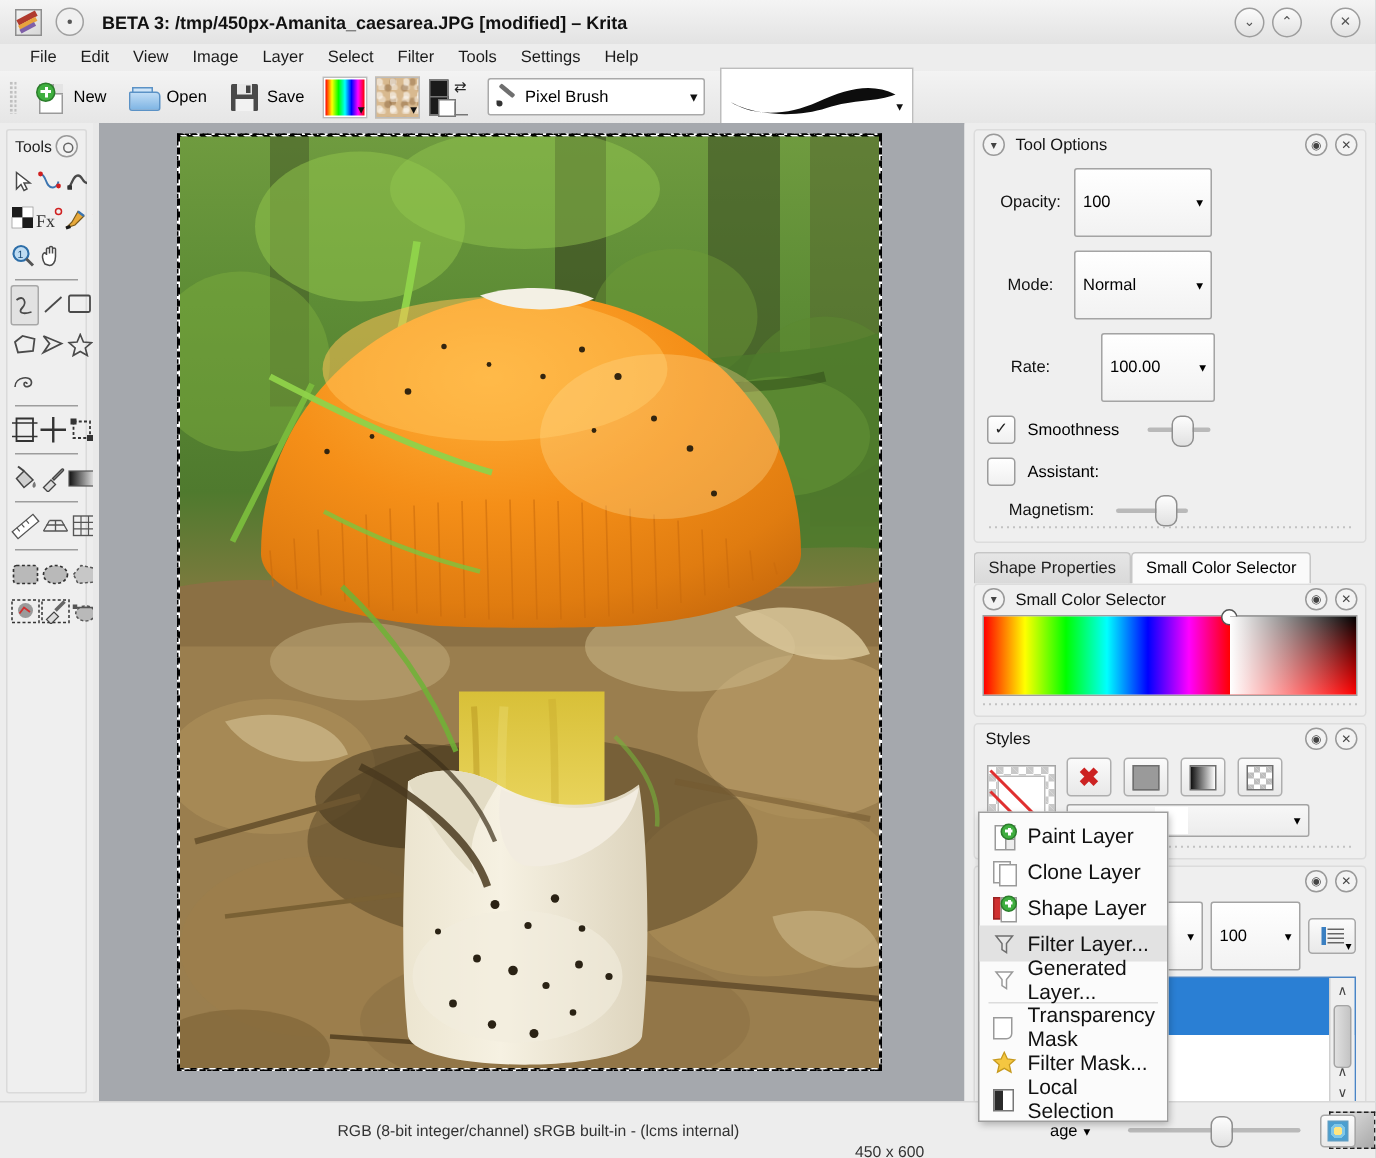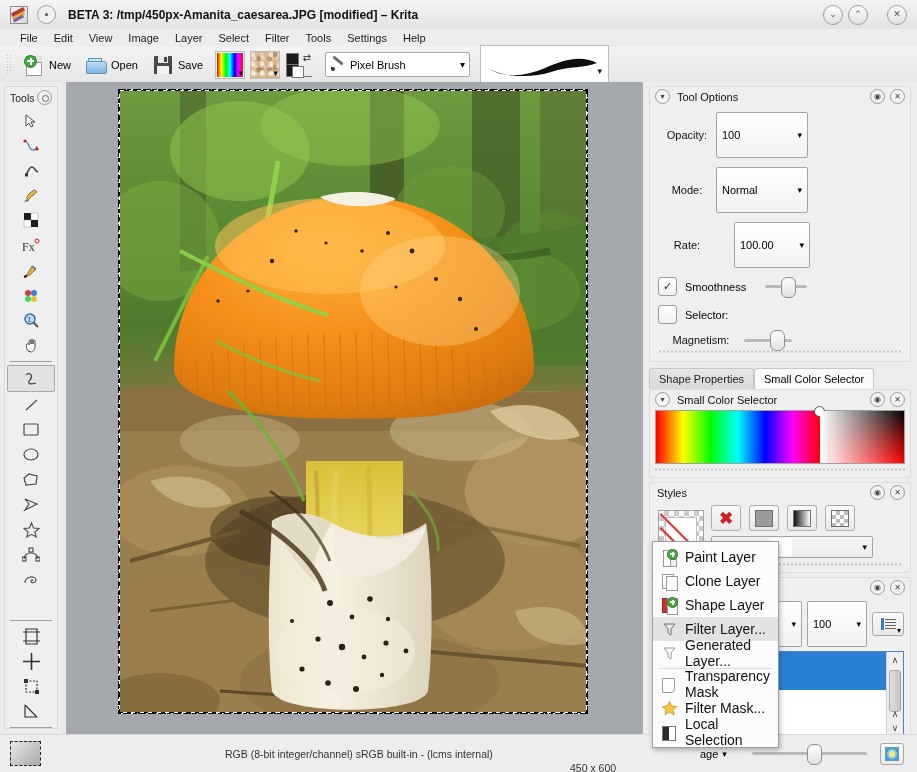--- a/index.html
+++ b/index.html
@@ -114,21 +114,21 @@
   .toolbox{
     position:absolute;left:0;top:82px;width:62px;bottom:37px;
     background:#ededed;border-right:1px solid #d2d2d2;
   }
   .tbx-inner{position:absolute;left:4px;top:4px;right:4px;bottom:6px;
     background:#efefef;border:1px solid #dadada;border-radius:2px;}
   .tbx-head{display:flex;align-items:center;justify-content:space-between;padding:3px 5px 2px 5px;}
   .tbx-head .t{font-size:10.5px;color:#222;}
   .cfgdot{width:13px;height:13px;border-radius:50%;border:1px solid #9a9a9a;background:#f2f2f2;position:relative;}
   .cfgdot::after{content:"";position:absolute;left:4px;top:4px;width:5px;height:5px;border-radius:50%;border:1px solid #666;}
-  .tgrid{display:grid;grid-template-columns:1fr;gap:0;padding:1px 2px;}
+  .tgrid{display:grid;grid-template-columns:1fr 1fr 1fr 1fr;gap:0;padding:1px 2px;}
   .tcell{height:25px;display:flex;align-items:center;justify-content:center;position:relative;}
   .tcell.sel{border:1px solid #a8a8a8;background:#e2e2e2;border-radius:2px;}
   .tdiv{height:1px;background:#9d9d9d;margin:2px 5px;}
   .tcell svg{display:block;}
 
   
   .canvasarea{
     position:absolute;left:62px;top:82px;right:274px;bottom:37px;
     background:#a5a8ad;overflow:hidden;
   }
@@ -260,21 +260,21 @@
   .di-clone1{position:absolute;left:1px;top:1px;width:10px;height:13px;background:#fff;border:1px solid #9a9a9a;}
   .di-clone2{position:absolute;left:5px;top:3px;width:10px;height:13px;background:#fff;border:1px solid #9a9a9a;}
   .di-bar{position:absolute;left:1px;top:1px;width:4px;height:13px;background:#d03030;border:1px solid #9a2222;}
   .di-tmask1{position:absolute;left:1px;top:2px;width:11px;height:13px;background:#fff;border:1px solid #9a9a9a;border-radius:0 0 4px 0;}
   .di-lsel{position:absolute;left:1px;top:2px;width:12px;height:13px;background:linear-gradient(to right,#2b2b2b 50%,#fff 50%);border:1px solid #777;}
 
   
   .statusbar{
     position:absolute;left:0;bottom:0;width:917px;height:37px;
     background:#ededed;border-top:1px solid #d8d8d8;
-    display:flex;align-items:center;
+    display:flex;align-items:center;justify-content:flex-end;
   }
   .st-swatch{width:29px;height:23px;margin-left:10px;border:1px dashed #222;
     background:linear-gradient(135deg,#e9e9e9,#a8a8a8);}
   .st-info{font-size:10.5px;color:#333;position:absolute;left:225px;}
   .st-dims{font-size:10.5px;color:#333;position:absolute;left:570px;margin-top:28px;}
   .st-zoomsel{position:absolute;left:700px;display:flex;align-items:center;gap:4px;font-size:11px;}
   .st-zoomsel .cv{font-size:9px;}
   .zsl{position:absolute;left:752px;width:115px;height:16px;display:flex;align-items:center;}
   .zsl .track{width:100%;height:3px;background:#b9b9b9;border-radius:2px;}
   .zsl .knob{position:absolute;left:55px;width:13px;height:19px;border-radius:6px;top:-2px;
@@ -847,21 +847,21 @@
         <div class="row">
           <span class="chk">✓</span>
           <span style="width:80px;">Smoothness</span>
           <span class="slider" style="width:42px;flex:0 0 42px;">
             <span class="track"></span>
               <span class="knob" style="left:16px;"></span>
           </span>
         </div>
         <div class="row">
           <span class="chk"></span>
-          <span>Selector:</span>
+          <span>Assistant:</span>
         </div>
         <div class="row" style="margin-bottom:2px;">
           <span class="lab" style="width:86px;">Magnetism:</span>
           <span class="slider" style="width:48px;flex:0 0 48px;">
             <span class="track"></span>
               <span class="knob" style="left:26px;"></span>
           </span>
         </div>
         <div class="dotgrip"></div>
       </div>

